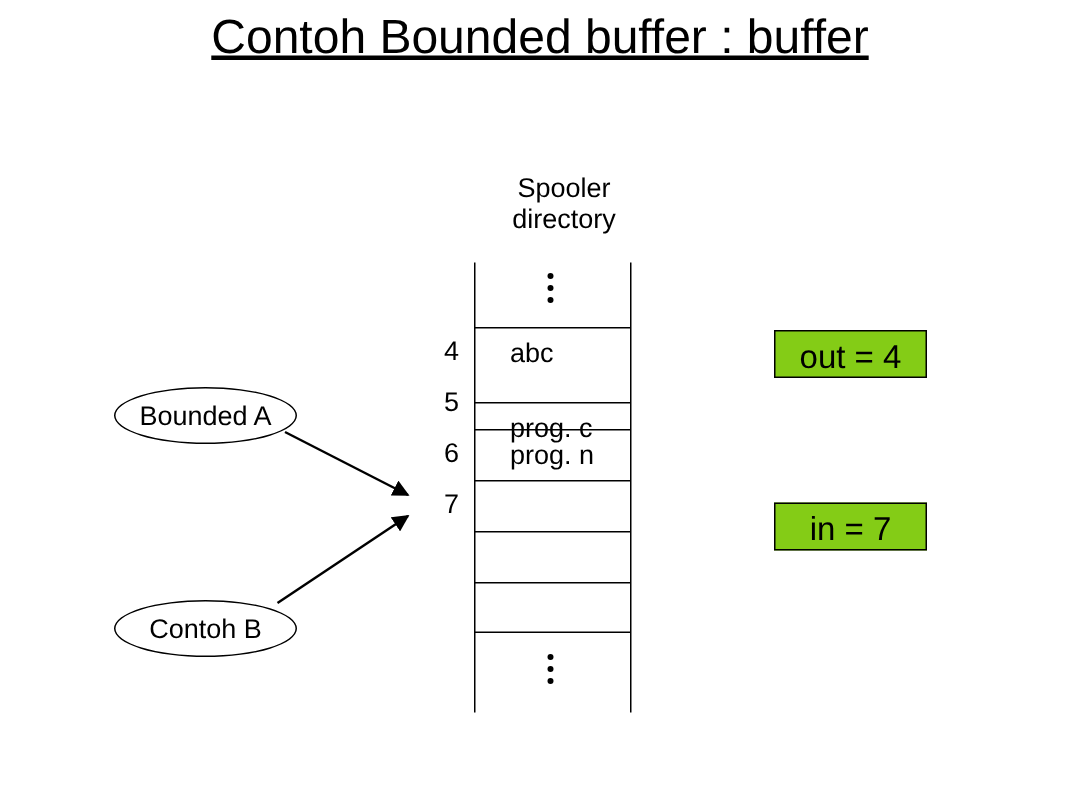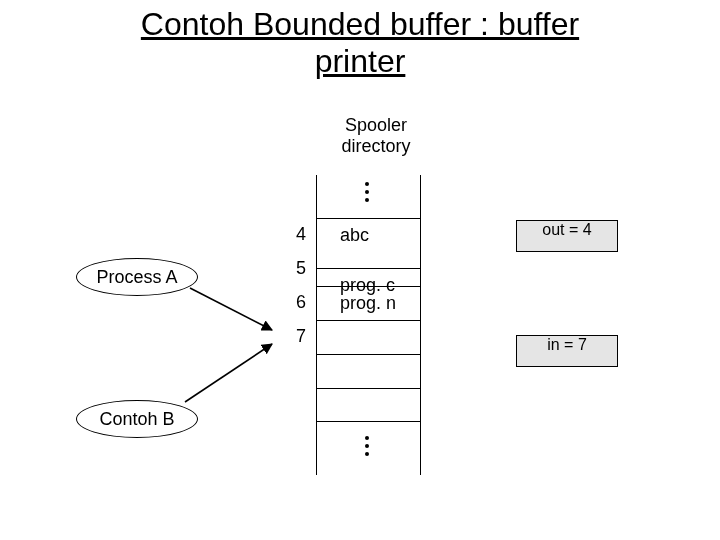--- a/index.html
+++ b/index.html
@@ -83,42 +83,41 @@
     font-size: 18px;
     display: flex;
     align-items: center;
     justify-content: center;
     background: #fff;
   }
   
   .pbox {
     position: absolute;
     border: 1.5px solid #000;
-    font-size: 16px;
+    font-size: 22px;
     display: flex;
-    align-items: flex-start;
+    align-items: flex-end;
     justify-content: center;
-    background: #e5e5e5;
+    background: #84cc16;
   }
   
   svg.arrows {
     position: absolute;
     left: 0; top: 0;
     width: 720px; height: 540px;
     pointer-events: none;
   }
 </style>
 </head>
 <body>
 
 <div class="slide">
 
   <div class="title">
     <span>Contoh Bounded buffer : buffer</span><br>
-    <span>printer</span>
   </div>
 
   <div class="caption" style="left:326px; top:115px; width:100px;">
     <div>Spooler</div>
     <div>directory</div>
   </div>
 
   <div class="vline" style="left:316px; top:175px; height:300px;"></div>
   <div class="vline" style="left:420px; top:175px; height:300px;"></div>
 
@@ -149,21 +148,21 @@
       <div></div>
       <div></div>
   </div>
 
   <div class="idx" style="left:276px; top:224px;">4</div>
   <div class="idx" style="left:276px; top:258px;">5</div>
   <div class="idx" style="left:276px; top:292px;">6</div>
   <div class="idx" style="left:276px; top:326px;">7</div>
 
   <div class="proc" style="left:76px; top:258px; width:120px; height:36px;">
-    <span>Process A</span>
+    <span>Bounded A</span>
   </div>
 
   <div class="proc" style="left:76px; top:400px; width:120px; height:36px;">
     <span>Contoh B</span>
   </div>
 
   <div class="pbox" style="left:516px; top:220px; width:100px; height:30px;">
     <span>out = 4</span>
   </div>
 

